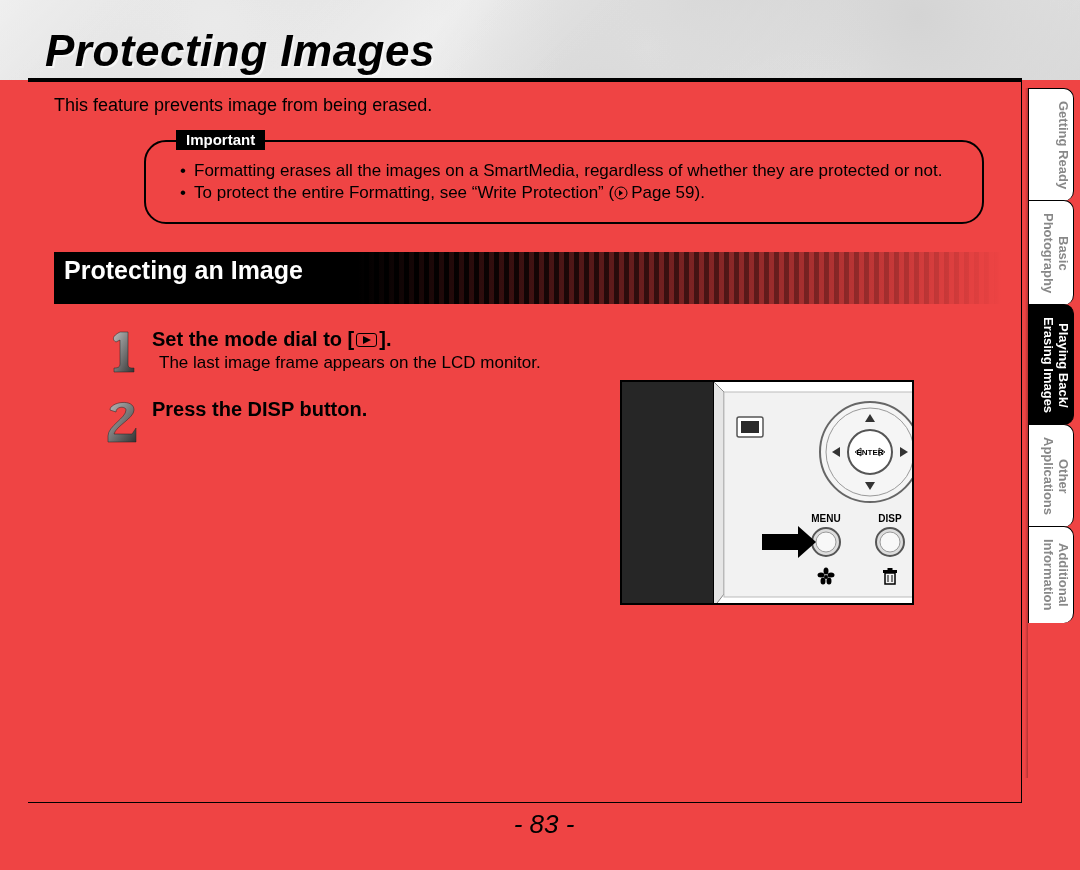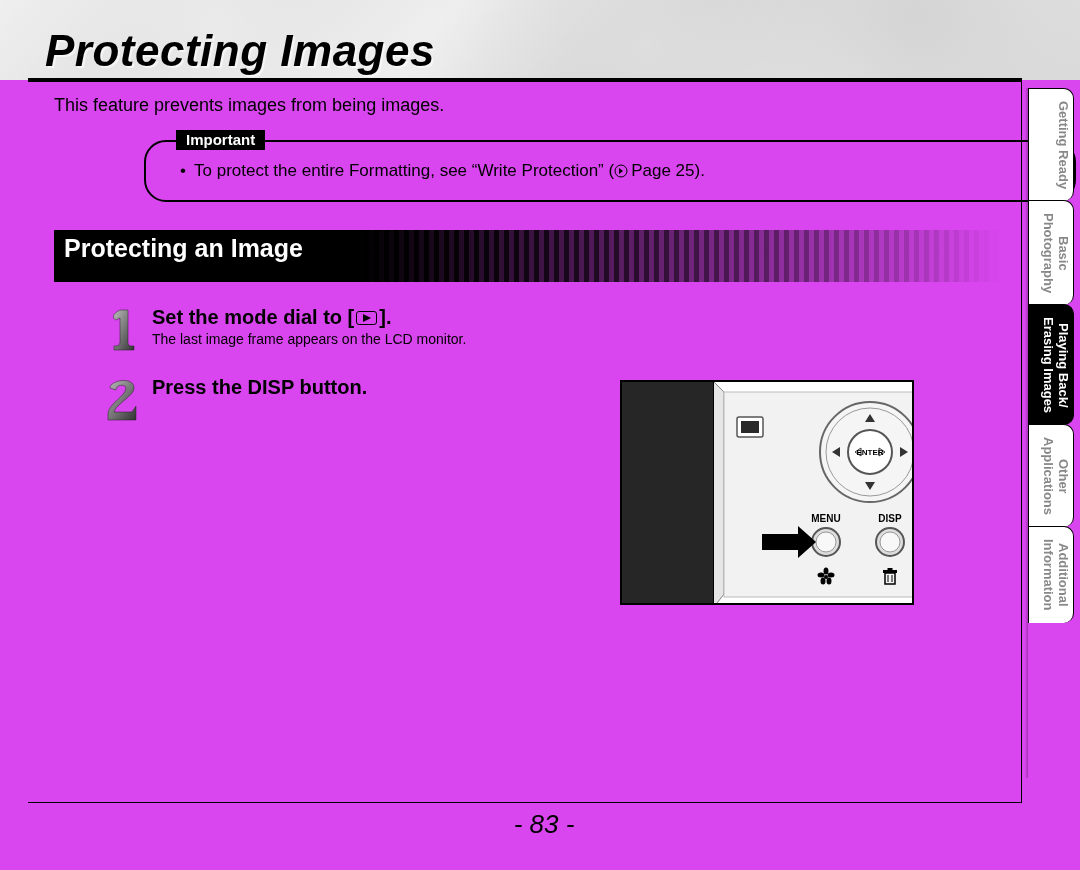--- a/index.html
+++ b/index.html
@@ -1,21 +1,21 @@
 <!DOCTYPE html>
 <html><head>
 <meta charset="utf-8">
 <style>
   * { box-sizing: border-box; margin: 0; padding: 0; }
   html, body { width: 1080px; height: 870px; font-family: Arial, Helvetica, sans-serif; background: #fff; }
   .page {
     position: relative;
     width: 1080px;
     height: 870px;
-    background: #d946ef;
+    background: #ef4444;
   }
   .texture-top {
     position: absolute;
     top: 0; left: 0; right: 0; height: 80px;
     background:
       radial-gradient(circle at 20% 30%, #e0e0e0 0%, transparent 40%),
       radial-gradient(circle at 60% 60%, #d5d5d5 0%, transparent 35%),
       radial-gradient(circle at 85% 20%, #ccc 0%, transparent 30%),
       linear-gradient(135deg, #e8e8e8 0%, #d0d0d0 20%, #e8e8e8 40%, #c8c8c8 60%, #e5e5e5 80%, #d5d5d5 100%);
     filter: contrast(1.1);
@@ -62,21 +62,21 @@
     width: 950px;
   }
   .intro-text {
     font-size: 18px;
     color: #000;
   }
   .important-box {
     position: relative;
     margin-top: 24px;
     margin-left: 90px;
-    width: 932px;
+    width: 840px;
     border: 2px solid #000;
     border-radius: 22px;
     padding: 18px 24px 16px 24px;
   }
   .important-label {
     position: absolute;
     top: -12px;
     left: 30px;
     background: #000;
     color: #fff;
@@ -138,23 +138,24 @@
   .step-body { flex: 1; padding-top: 2px; }
   .step-title {
     font-size: 20px;
     font-weight: bold;
     font-family: Arial, sans-serif;
     color: #000;
     display: inline-flex;
     align-items: center;
   }
   .step-desc {
-    font-size: 14px;
+    font-size: 17px;
     color: #000;
     margin-top: 2px;
+    margin-left: 7px;
   }
   .play-icon-box {
     display: inline-block;
     border: 1.5px solid #000;
     border-radius: 3px;
     padding: 1px 4px 1px 5px;
     line-height: 1;
     vertical-align: middle;
     margin: 0 2px;
   }
@@ -225,30 +226,31 @@
 <body>
 
 <div class="page">
   <div class="texture-top"></div>
   <div class="page-title">Protecting Images</div>
   <div class="title-underline"></div>
   <div class="content-border-right"></div>
   <div class="content-border-bottom"></div>
 
   <div class="content">
-    <div class="intro-text">This feature prevents images from being images.</div>
+    <div class="intro-text">This feature prevents image from being erased.</div>
 
     <div class="important-box">
       <div class="important-label">Important</div>
       <ul>
+        <li>Formatting erases all the images on a SmartMedia, regardless of whether they are protected or not.</li>
         <li>
           <span>To protect the entire Formatting, see “Write Protection” (</span><span class="xref-icon"><svg width="14" height="14" viewBox="0 0 14 14">
                 <circle cx="7" cy="7" r="6" fill="none" stroke="#000" stroke-width="1"></circle>
                 <path d="M5 4 L9 7 L5 10 Z" fill="#000"></path>
-              </svg></span><span>Page 25).</span>
+              </svg></span><span>Page 59).</span>
         </li>
       </ul>
     </div>
 
     <div class="section-banner">
       <span>Protecting an Image</span>
       <div class="stripes"></div>
     </div>
 
     <div class="steps">

